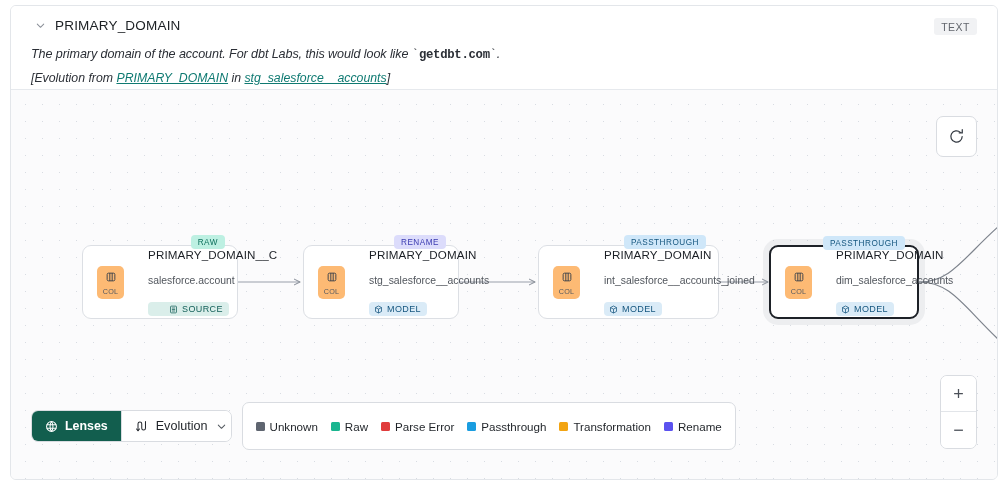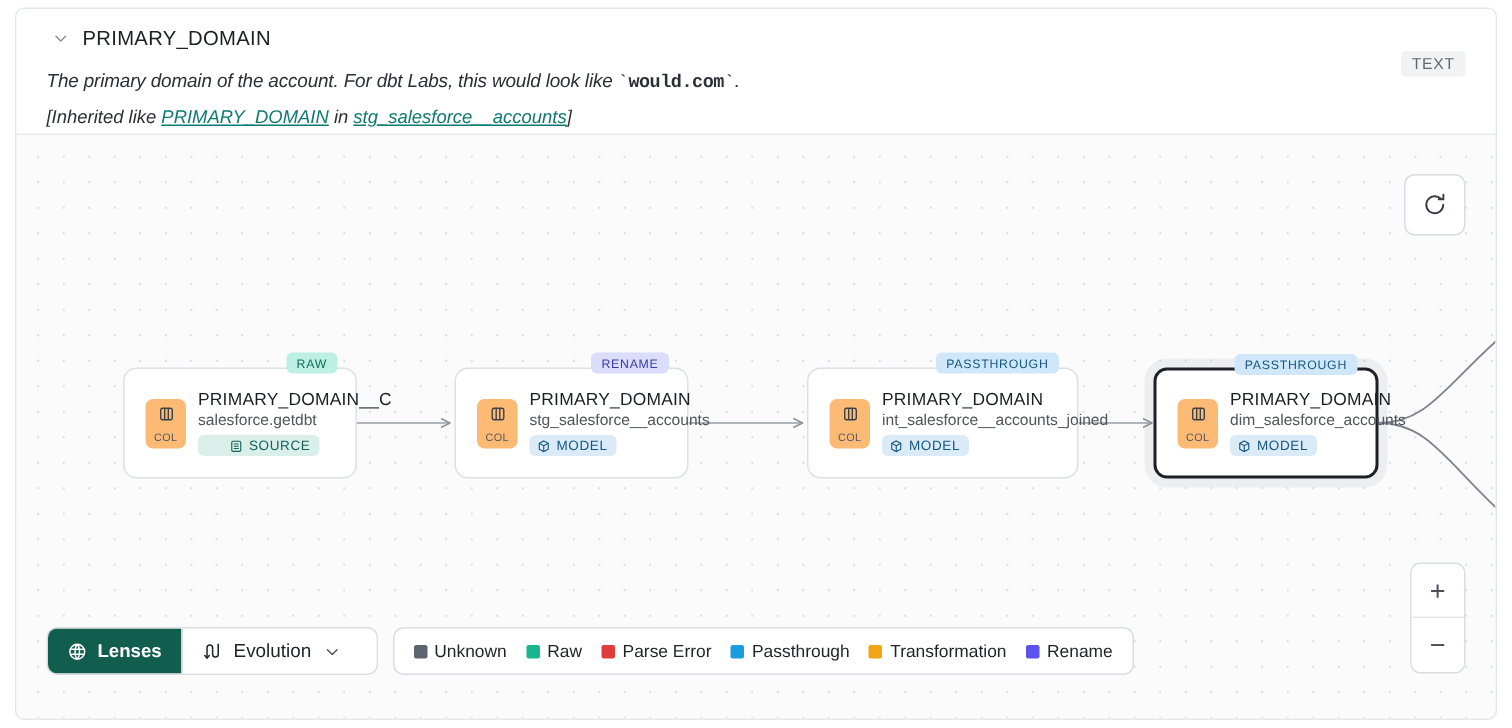--- a/index.html
+++ b/index.html
@@ -64,21 +64,21 @@
   .page-title {
     font-size: 13.5px;
     color: #1c2024;
     letter-spacing: .2px;
     font-weight: 400;
   }
 
   .type-badge {
     position: absolute;
     right: 20px;
-    top: 28px;
+    top: 12px;
     background: #f1f2f4;
     color: #62666d;
     font-size: 10.5px;
     letter-spacing: .5px;
     padding: 3px 7px 2px 7px;
     border-radius: 3px;
   }
 
   .desc {
     font-style: italic;
@@ -176,24 +176,24 @@
     flex: 0 0 auto;
   }
   .col-chip .lbl {
     font-size: 7.2px;
     color: #54585f;
     letter-spacing: .3px;
     line-height: 1;
   }
 
   .node-body {
-    margin-left: 8px;
+    margin-left: 24px;
     display: flex;
     flex-direction: column;
-    gap: 2px;
+    gap: 14px;
   }
   .node-title {
     font-size: 11.6px;
     color: #1b1f25;
     letter-spacing: .15px;
     white-space: nowrap;
   }
   .node-sub {
     font-size: 10.4px;
     color: #51565d;
@@ -288,32 +288,32 @@
     font-size: 12.4px;
     font-weight: bold;
     cursor: pointer;
   }
   .seg-evolution {
     background: #ffffff;
     color: #1f2328;
     display: flex;
     align-items: center;
     gap: 8px;
-    padding: 0 24px 0 12px;
+    padding: 0 4px 0 12px;
     font-size: 12.6px;
     cursor: pointer;
     border-left: 1px solid #d9dce1;
   }
   .seg svg { display: block; }
 
   .legend {
     display: flex;
     align-items: center;
     gap: 13px;
-    height: 32px;
+    height: 48px;
     padding: 0 13px;
     background: #ffffff;
     border: 1px solid #d9dce1;
     border-radius: 7px;
     font-size: 11.6px;
     color: #1f2328;
   }
   .legend-item { display: flex; align-items: center; gap: 5px; cursor: pointer; }
   .swatch { width: 9px; height: 9px; border-radius: 1.5px; flex: 0 0 auto; }
 </style>
@@ -329,25 +329,25 @@
           <svg width="11" height="11" viewBox="0 0 12 12" fill="none">
             <path d="M2.5 4.5 L6 8 L9.5 4.5" stroke="#8a8f98" stroke-width="1.1" stroke-linecap="round" stroke-linejoin="round"></path>
           </svg>
         </span>
         <span class="page-title">PRIMARY_DOMAIN</span>
       </div>
 
       <div class="type-badge">TEXT</div>
 
       <div class="desc">
-        <span>The primary domain of the account. For dbt Labs, this would look like </span><span class="tick">`</span><span class="code">would.com</span><span class="tick">`</span><span>.</span>
+        <span>The primary domain of the account. For dbt Labs, this would look like </span><span class="tick">`</span><span class="code">getdbt.com</span><span class="tick">`</span><span>.</span>
       </div>
 
       <div class="inherited">
-        <span>[Inherited like </span><a>PRIMARY_DOMAIN</a><span> in </span><a>stg_salesforce__accounts</a><span>]</span>
+        <span>[Evolution from </span><a>PRIMARY_DOMAIN</a><span> in </span><a>stg_salesforce__accounts</a><span>]</span>
       </div>
     </div>
 
     <div class="canvas">
 
       <div class="top-controls">
         <div class="ctl-btn sq">
           <span>
             <svg width="17" height="17" viewBox="0 0 18 18" fill="none" stroke="#343a42" stroke-width="1.3" stroke-linecap="round">
               <path d="M15 9a6 6 0 1 1-1.9-4.4"></path>
@@ -377,21 +377,21 @@
             <svg width="12" height="12" viewBox="0 0 14 14" fill="none" stroke="#3d4249" stroke-width="1.1">
               <rect x="2.5" y="2.5" width="9" height="9" rx="1.6"></rect>
               <line x1="5.6" y1="2.5" x2="5.6" y2="11.5"></line>
               <line x1="8.4" y1="2.5" x2="8.4" y2="11.5"></line>
             </svg>
           </span>
           <span class="lbl">COL</span>
         </div>
         <div class="node-body">
           <div class="node-title">PRIMARY_DOMAIN__C</div>
-          <div class="node-sub">salesforce.getdbt</div>
+          <div class="node-sub">salesforce.account</div>
           <div class="node-kind kind-source">
             <span>
               <svg width="9" height="9" viewBox="0 0 12 12" fill="none" stroke="#15615a" stroke-width="1">
                 <rect x="2" y="1.5" width="8" height="9" rx="1.2"></rect>
                 <line x1="3.8" y1="4" x2="8.2" y2="4"></line>
                 <line x1="3.8" y1="6" x2="8.2" y2="6"></line>
                 <line x1="3.8" y1="8" x2="8.2" y2="8"></line>
               </svg>
             </span>
             <span>SOURCE</span>

